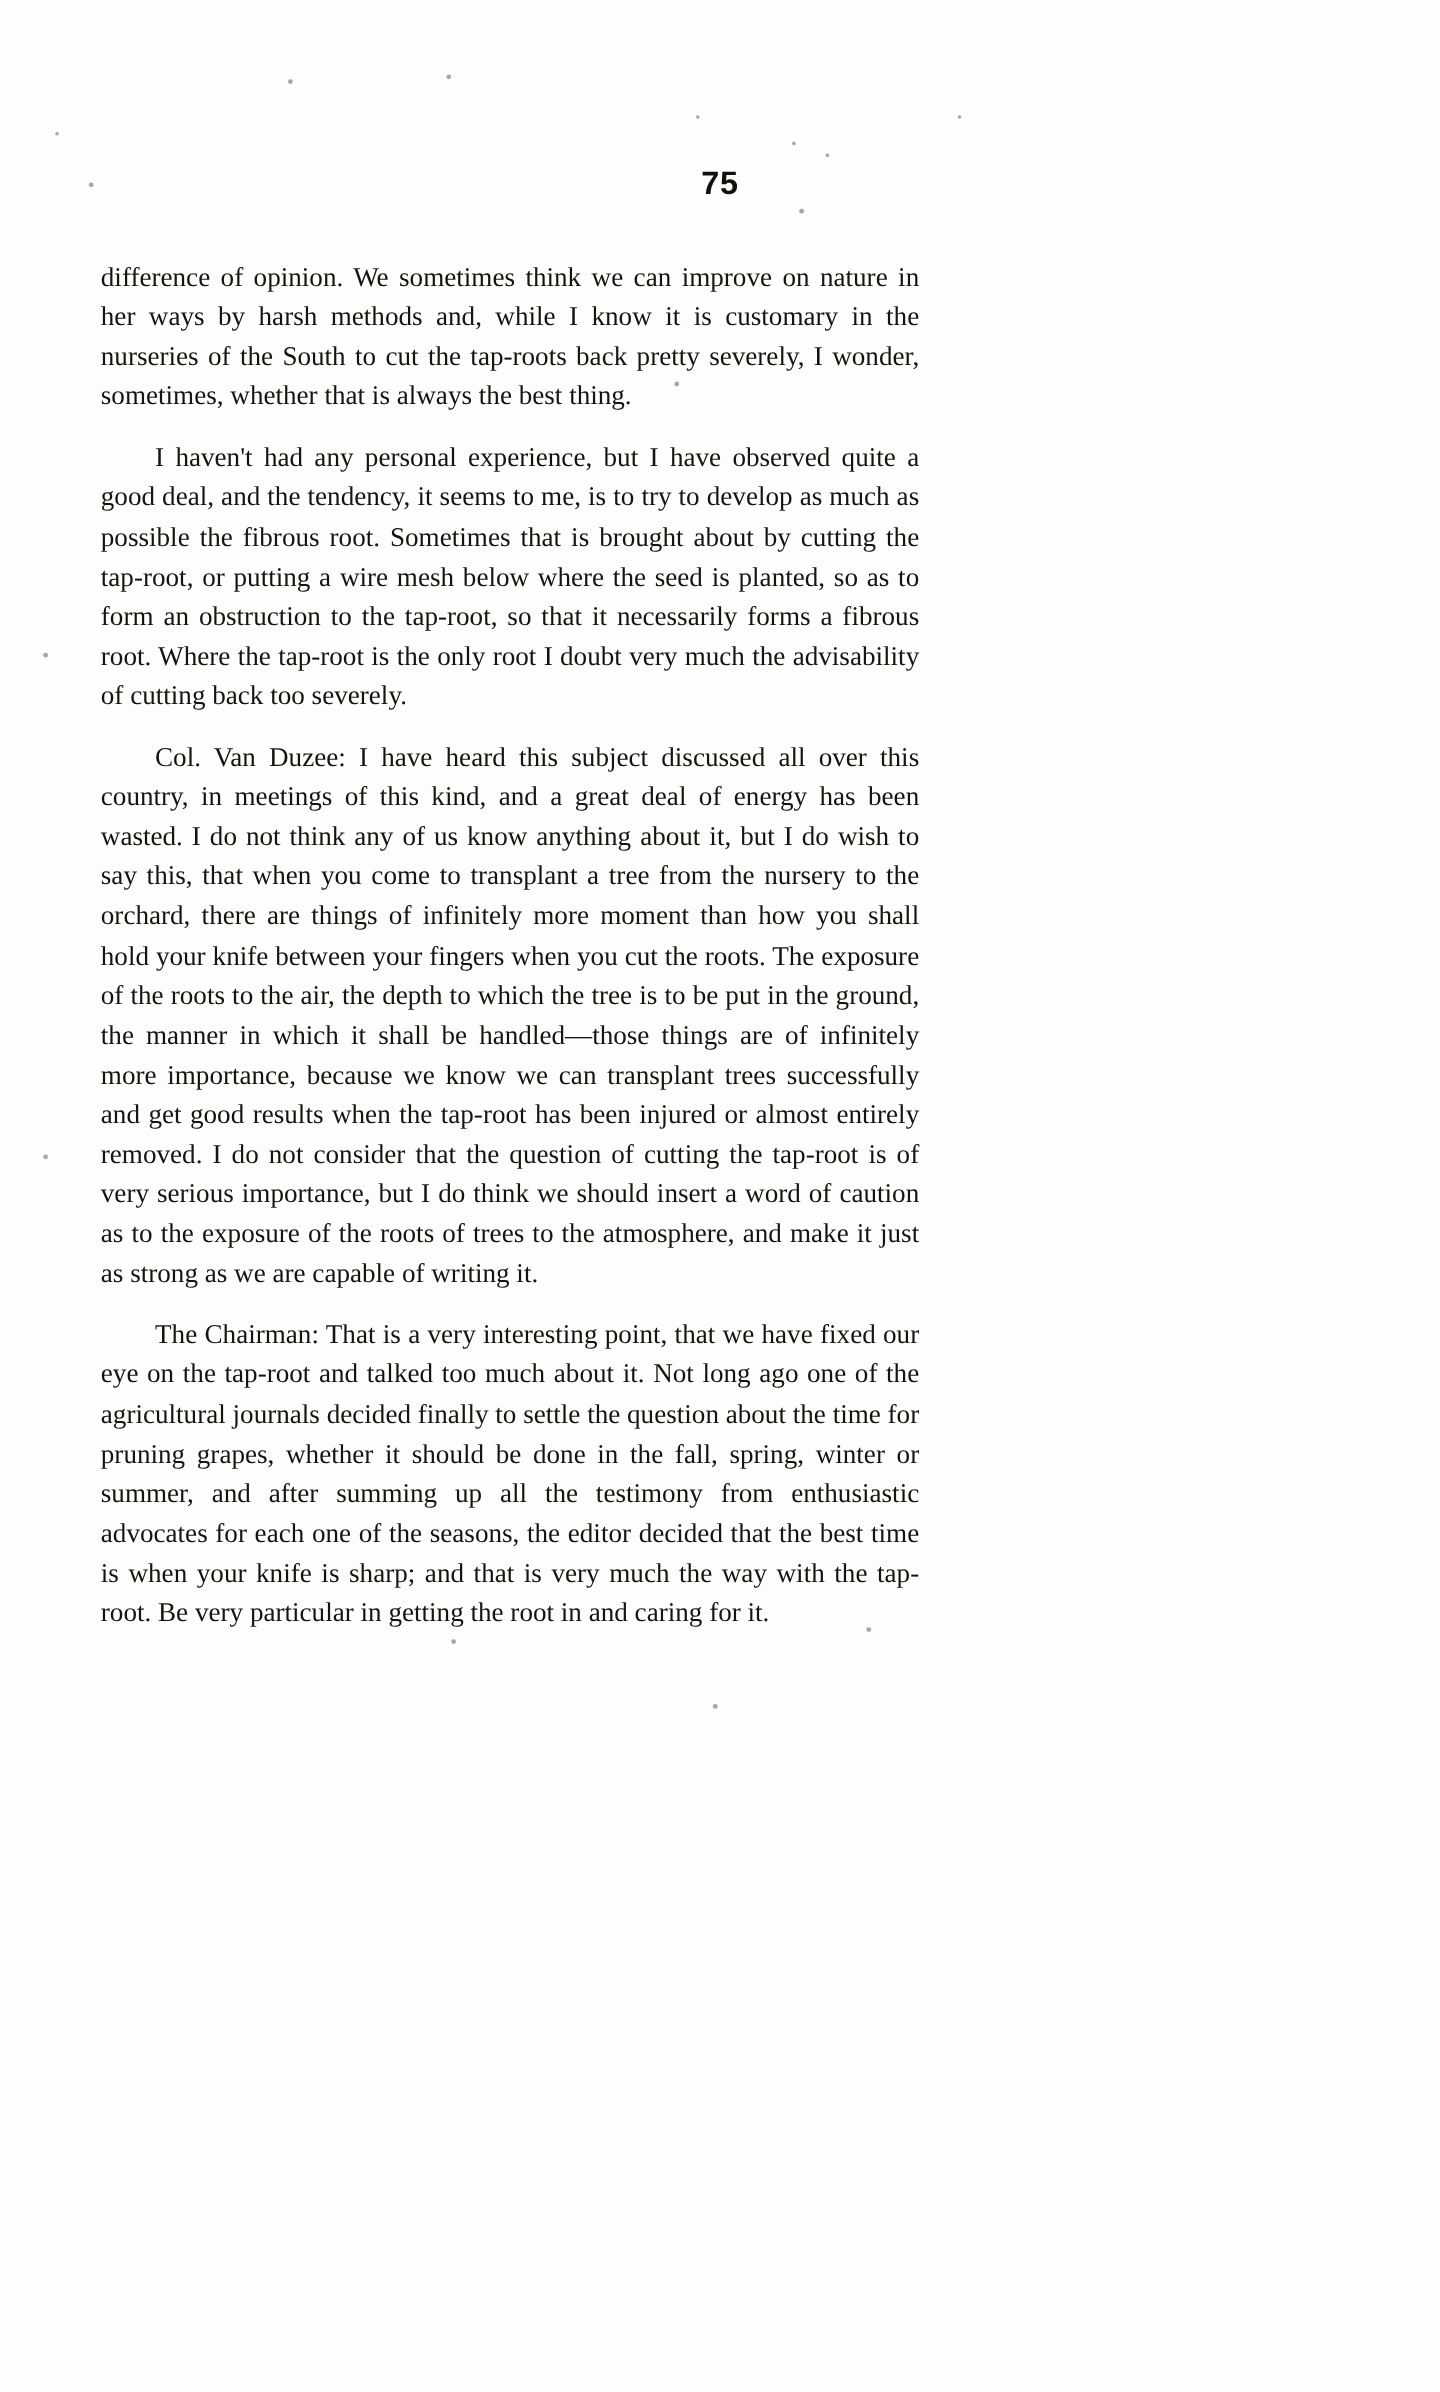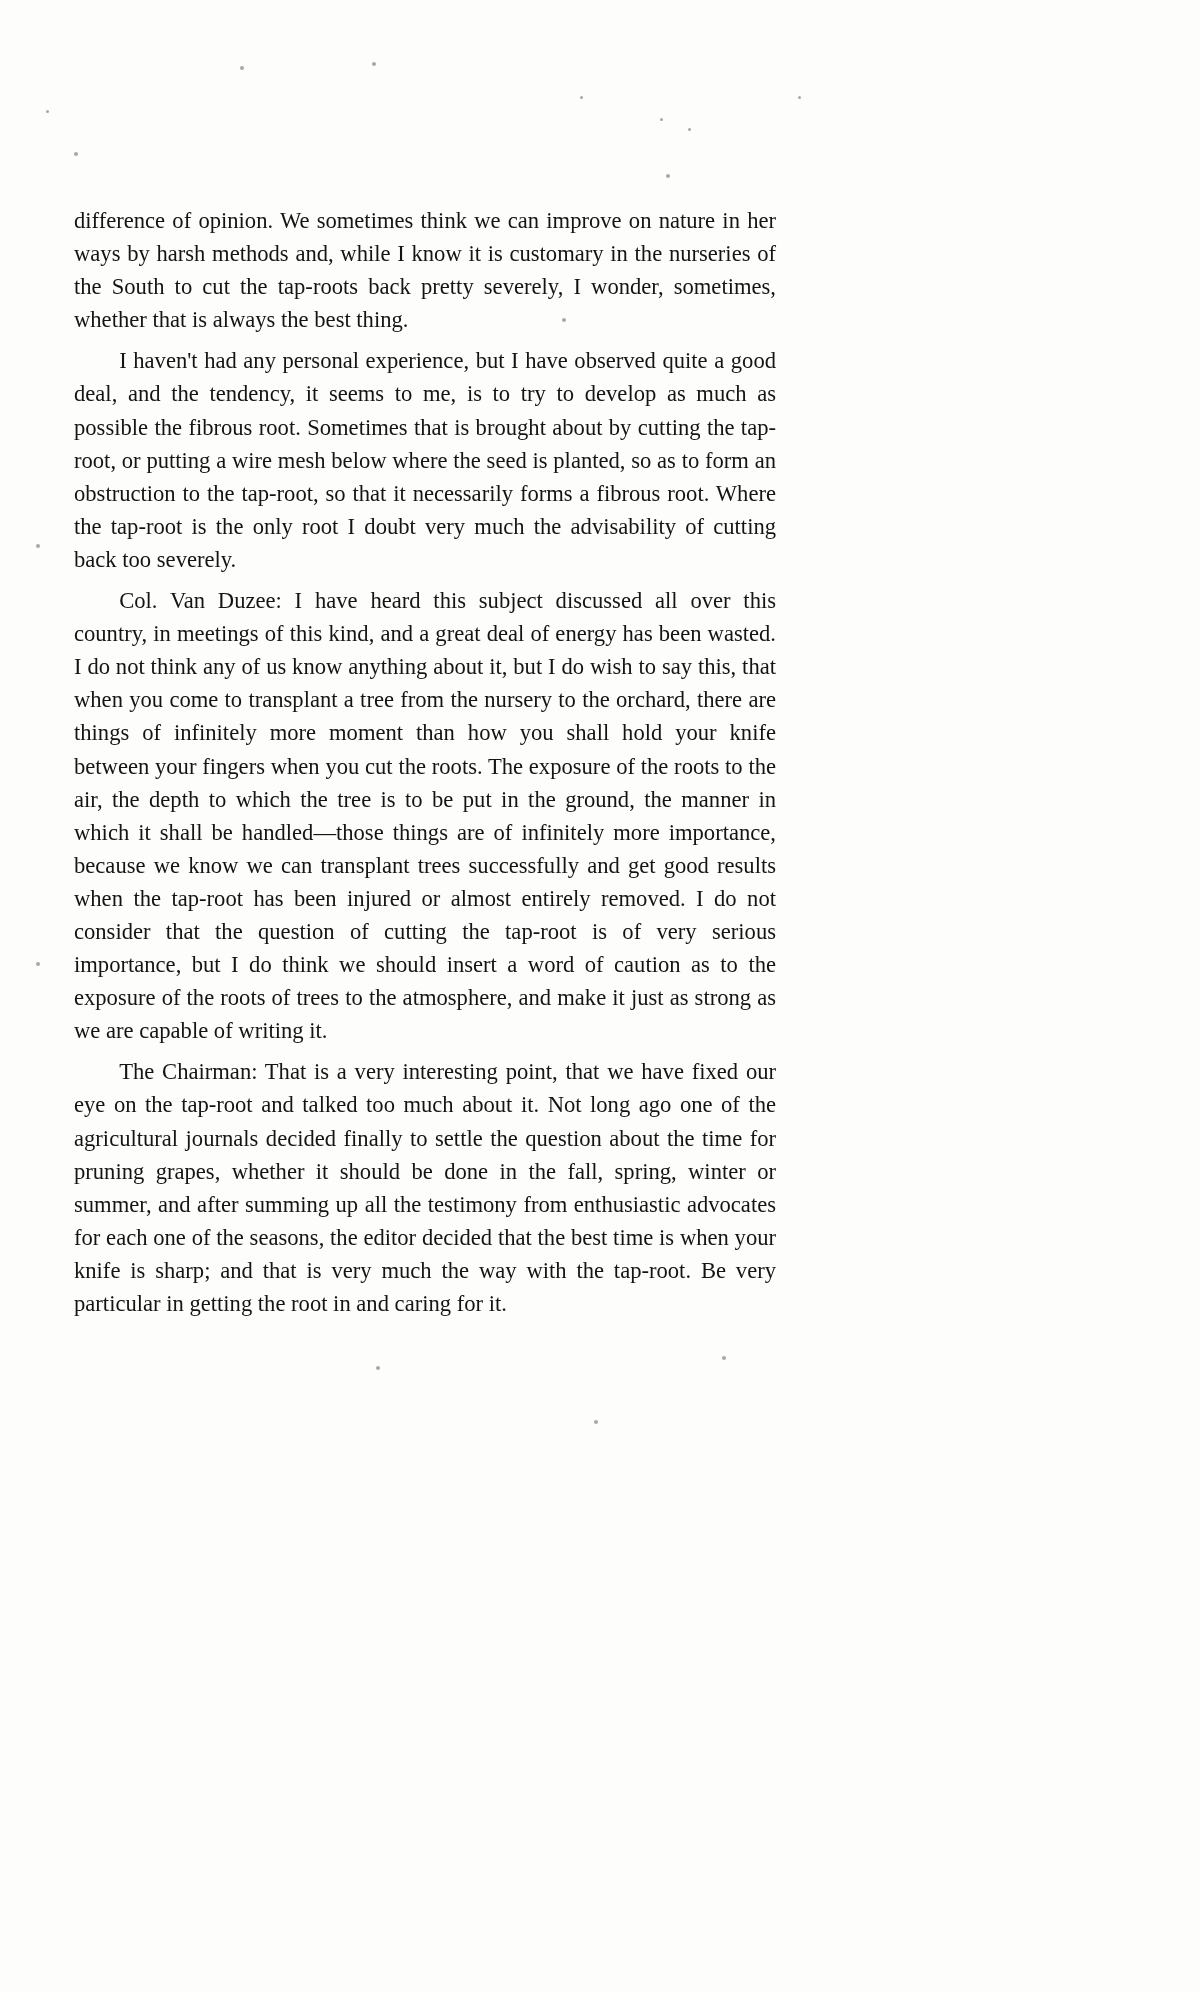--- a/index.html
+++ b/index.html
@@ -33,21 +33,21 @@
     top: 196px;
     left: 66px;
     width: 718px;
     font-size: 22.6px;
     line-height: 33.1px;
     text-align: justify;
     text-justify: inter-word;
     color: #161410;
   }
   .body-text p {
-    margin: 8px;
+    margin: 18px;
     text-indent: 2.0em;
   }
   .body-text p.first {
     text-indent: 0;
   }
   
   .speck {
     position: absolute;
     background: #8d8a82;
     border-radius: 50%;
@@ -68,20 +68,21 @@
   <div class="speck" style="left:46px; top:110px; width:3px; height:3px;"></div>
   <div class="speck" style="left:74px; top:152px; width:4px; height:4px;"></div>
   <div class="speck" style="left:666px; top:174px; width:4px; height:4px;"></div>
   <div class="speck" style="left:562px; top:318px; width:4px; height:4px;"></div>
   <div class="speck" style="left:36px; top:544px; width:4px; height:4px;"></div>
   <div class="speck" style="left:36px; top:962px; width:4px; height:4px;"></div>
   <div class="speck" style="left:376px; top:1366px; width:4px; height:4px;"></div>
   <div class="speck" style="left:722px; top:1356px; width:4px; height:4px;"></div>
   <div class="speck" style="left:594px; top:1420px; width:4px; height:4px;"></div>
 
+  <div class="page-number">75</div>
 
   <div class="body-text">
     <p class="first">difference of opinion.  We sometimes think we can improve on nature in her ways by harsh methods and, while I know it is customary in the nurseries of the South to cut the tap-roots back pretty severely, I wonder, sometimes, whether that is always the best thing.</p>
     <p>I haven't had any personal experience, but I have observed quite a good deal, and the tendency, it seems to me, is to try to develop as much as possible the fibrous root.  Sometimes that is brought about by cutting the tap-root, or putting a wire mesh below where the seed is planted, so as to form an obstruction to the tap-root, so that it necessarily forms a fibrous root. Where the tap-root is the only root I doubt very much the advisability of cutting back too severely.</p>
     <p>Col. Van Duzee:  I have heard this subject discussed all over this country, in meetings of this kind, and a great deal of energy has been wasted.  I do not think any of us know anything about it, but I do wish to say this, that when you come to transplant a tree from the nursery to the orchard, there are things of infinitely more moment than how you shall hold your knife between your fingers when you cut the roots.  The exposure of the roots to the air, the depth to which the tree is to be put in the ground, the manner in which it shall be handled—those things are of infinitely more importance, because we know we can transplant trees successfully and get good results when the tap-root has been injured or almost entirely removed.  I do not consider that the question of cutting the tap-root is of very serious importance, but I do think we should insert a word of caution as to the exposure of the roots of trees to the atmosphere, and make it just as strong as we are capable of writing it.</p>
     <p>The Chairman:  That is a very interesting point, that we have fixed our eye on the tap-root and talked too much about it.  Not long ago one of the agricultural journals decided finally to settle the question about the time for pruning grapes, whether it should be done in the fall, spring, winter or summer, and after summing up all the testimony from enthusiastic advocates for each one of the seasons, the editor decided that the best time is when your knife is sharp; and that is very much the way with the tap-root.  Be very particular in getting the root in and caring for it.</p>
   </div>
 
 </div>
 

